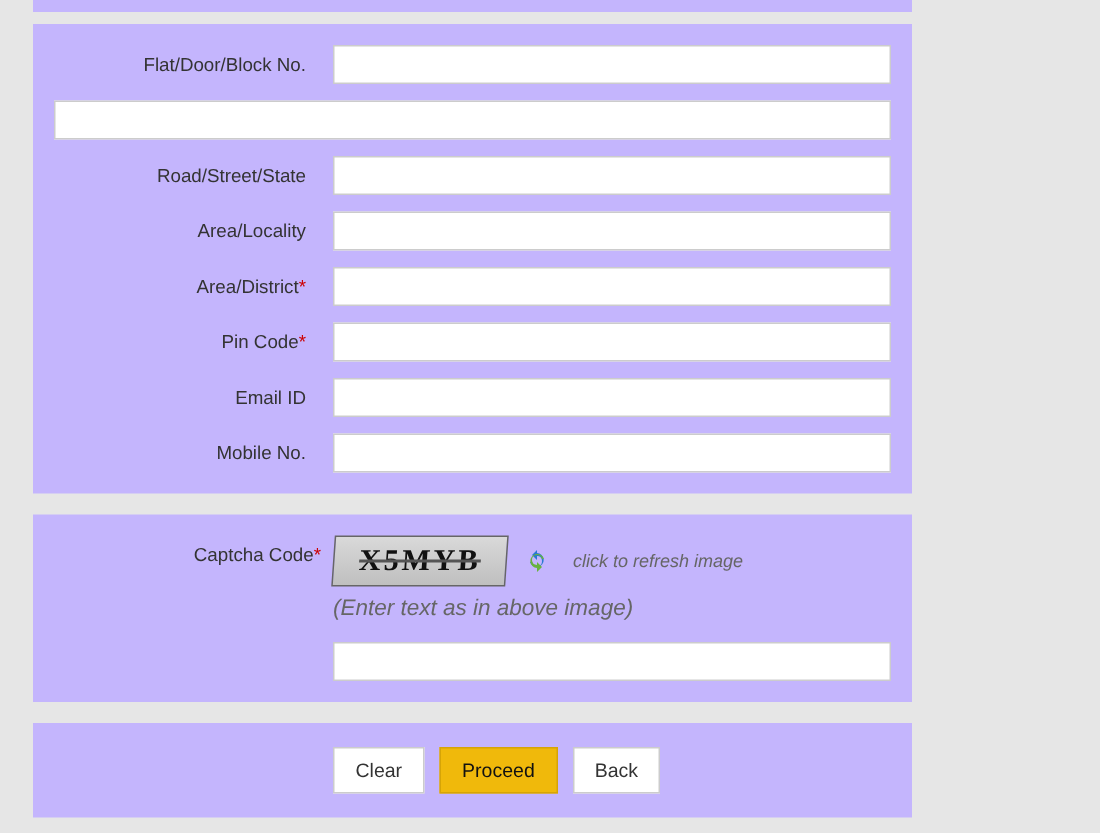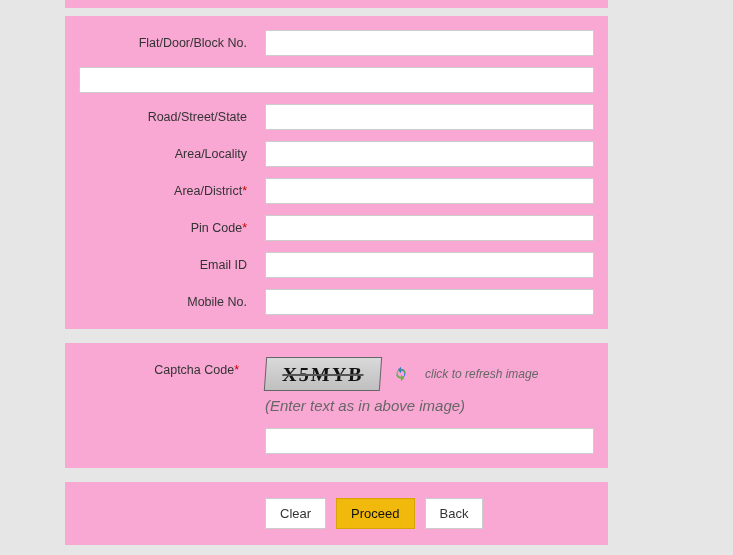--- a/index.html
+++ b/index.html
@@ -6,40 +6,39 @@
 body {
   font-family: Arial, Helvetica, sans-serif;
   font-size: 13px;
   background: #e6e6e6;
   color: #333;
 }
 .page { width: 733px; height: 555px; position: relative; }
 .right-col { position: absolute; right: 0; top: 0; width: 115px; height: 100%; background: #e6e6e6; }
 .main { width: 618px; padding-left: 22px; padding-right: 10px; }
 .card {
-  background: #f9a8d4;
+  background: #c4b5fd;
   margin-bottom: 14px;
   padding: 14px 14px;
-  margin-left: 43px;
 }
 .card.top-sliver { height: 8px; padding: 0; margin-bottom: 8px; }
 .form-row { display: flex; align-items: center; margin-bottom: 11px; }
 .form-label { width: 186px; text-align: right; padding-right: 18px; font-size: 12.5px; color: #333; }
 .req { color: #c00; }
 .form-control { flex: 1; }
 .input {
   width: 100%; height: 26px; border: 1px solid #ccc; background: #fff;
   padding: 2px 8px; font-size: 13px; color: #333;
 }
 .select {
   width: 100%; height: 28px; border: 1px solid #ccc; background: #fff;
   padding: 2px 6px; font-size: 13px; color: #333;
 }
 .captcha-row { display: flex; align-items: flex-start; }
-.captcha-left { width: 186px; text-align: right; padding-right: 26px; padding-top: 6px; font-size: 12.5px; }
+.captcha-left { width: 186px; text-align: right; padding-right: 8px; padding-top: 6px; font-size: 12.5px; }
 .captcha-right { flex: 1; }
 .captcha-top { display: flex; align-items: center; gap: 12px; }
 .captcha-img {
   width: 116px; height: 34px; border: 1px solid #666; background: linear-gradient(180deg,#d9d9d9,#bfbfbf);
   display: flex; align-items: center; justify-content: center;
   font-family: "Times New Roman", serif; font-weight: 900; font-size: 20px; letter-spacing: 2px;
   color: #111; text-decoration: line-through; text-decoration-color: #555;
   transform: skewX(-4deg);
 }
 .refresh { display: flex; align-items: center; gap: 16px; cursor: pointer; }

